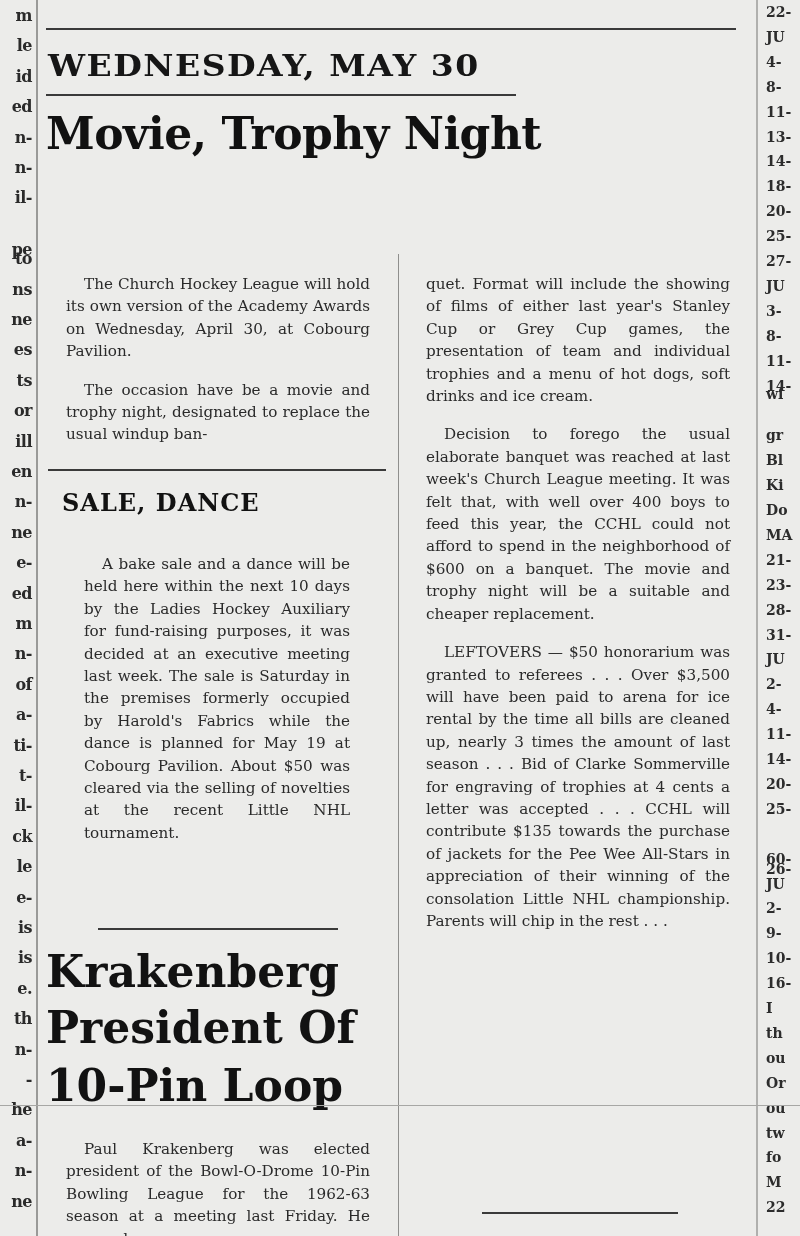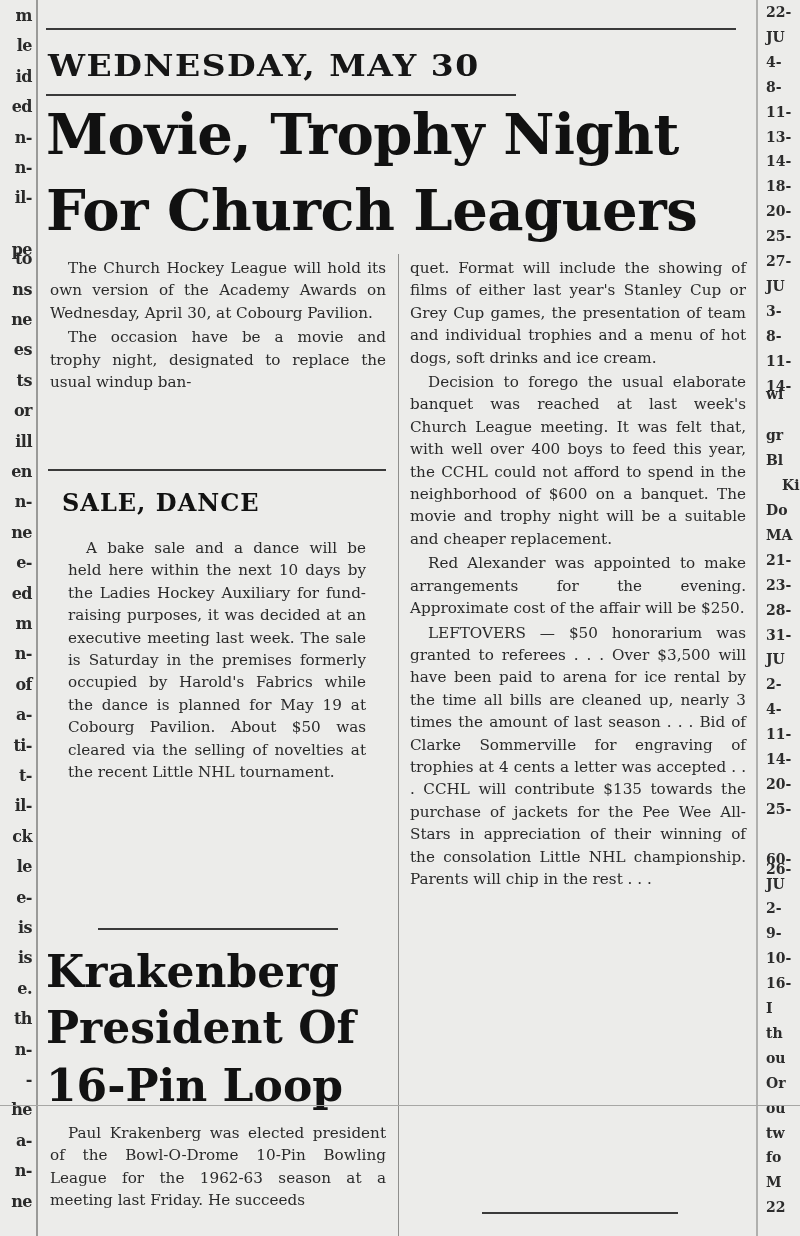--- a/index.html
+++ b/index.html
@@ -49,21 +49,21 @@
       font-family: "DejaVu Serif", serif; font-weight: bold;
       font-size: 54px; color: #111; letter-spacing: -0.5px; line-height: 1;
       white-space: nowrap;
     }
     .col {
       position: absolute;
       font-family: "DejaVu Serif", serif;
       font-size: 15.2px; line-height: 22.4px; color: #2a2a2a;
       text-align: justify;
     }
-    .col p { margin: 0; text-indent: 18px; }
+    .col p { margin: 16px; text-indent: 18px; }
     .col p + p { margin-top: 2px; }
     .subhead {
       position: absolute;
       font-family: "DejaVu Serif", serif; font-weight: bold;
       color: #121212; white-space: nowrap;
     }
   </style>
 </head>
 <body>
 
@@ -127,21 +127,21 @@
       <span class="frag" style="top: 228.1px;">25-</span>
       <span class="frag" style="top: 253px;">27-</span>
       <span class="frag" style="top: 277.9px;">JU</span>
       <span class="frag" style="top: 302.8px;">3-</span>
       <span class="frag" style="top: 327.7px;">8-</span>
       <span class="frag" style="top: 352.6px;">11-</span>
       <span class="frag" style="top: 377.5px;">14-</span>
       <span class="frag" style="top: 386px;">wi</span>
       <span class="frag" style="top: 427.3px;">gr</span>
       <span class="frag" style="top: 452.2px;">Bl</span>
-      <span class="frag" style="top: 477.1px; margin-left: 16px;">Ki</span>
+      <span class="frag" style="top: 477.1px;">Ki</span>
       <span class="frag" style="top: 502px;">Do</span>
       <span class="frag" style="top: 526.9px;">MA</span>
       <span class="frag" style="top: 551.8px;">21-</span>
       <span class="frag" style="top: 576.7px;">23-</span>
       <span class="frag" style="top: 601.6px;">28-</span>
       <span class="frag" style="top: 626.5px;">31-</span>
       <span class="frag" style="top: 651.4px;">JU</span>
       <span class="frag" style="top: 676.3px;">2-</span>
       <span class="frag" style="top: 701.2px;">4-</span>
       <span class="frag" style="top: 726.1px;">11-</span>
@@ -163,49 +163,47 @@
       <span class="frag" style="top: 1124.5px;">tw</span>
       <span class="frag" style="top: 1149.4px;">fo</span>
       <span class="frag" style="top: 1174.3px;">M</span>
       <span class="frag" style="top: 1199.2px;">22</span>
     </div>
 
   <div class="hr" style="left:46px; top:28px; width:690px;"></div>
   <div class="dateline">WEDNESDAY, MAY 30</div>
   <div class="hr" style="left:46px; top:94px; width:470px;"></div>
 
-  <div class="headline" style="top:106px; font-size:56px;">Movie, Trophy Night</div>
-  <div class="headline" style="top:182px; font-size:56px;">For Church Leaguers</div>
+  <div class="headline" style="top:112px; font-size:44px;">Movie, Trophy Night</div>
 
   <div style="position:absolute; left:398px; top:254px; width:1px; height:982px; background:#8f8f8d;"></div>
 
   <div class="col" style="left:50px; top:257px; width:336px;">
     <p>The Church Hockey League will hold its own version of the Academy Awards on Wednesday, April 30, at Cobourg Pavilion.</p>
     <p>The occasion have be a movie and trophy night, designated to replace the usual windup ban-</p>
   </div>
 
   <div class="hr" style="left:48px; top:469px; width:338px;"></div>
 
   <div class="subhead" style="left:62px; top:488px; font-size:24px; letter-spacing:1px;">SALE, DANCE</div>
   <div class="col" style="left:68px; top:537px; width:298px;">
     <p>A bake sale and a dance will be held here within the next 10 days by the Ladies Hockey Auxiliary for fund-raising purposes, it was decided at an executive meeting last week. The sale is Saturday in the premises formerly occupied by Harold's Fabrics while the dance is planned for May 19 at Cobourg Pavilion. About $50 was cleared via the selling of novelties at the recent Little NHL tournament.</p>
   </div>
 
   <div class="hr" style="left:98px; top:928px; width:240px;"></div>
 
   <div class="subhead" style="left:46px; top:1002px; font-size:44px;">President Of</div>
   <div class="subhead" style="left:46px; top:946px; font-size:44px;">Krakenberg</div>
-  <div class="subhead" style="left:46px; top:1060px; font-size:44px;">16-Pin Loop</div>
+  <div class="subhead" style="left:46px; top:1060px; font-size:44px;">10-Pin Loop</div>
   <div class="col" style="left:50px; top:1122px; width:336px; height:114px; overflow:hidden;">
     <p>Paul Krakenberg was elected president of the Bowl-O-Drome 10-Pin Bowling League for the 1962-63 season at a meeting last Friday. He succeeds</p>
   </div>
 
   <div style="position:absolute; left:0; top:1105px; width:800px; height:1px; background:#a7a7a5;"></div>
 
   <div class="col" style="left:410px; top:257px; width:336px;">
     <p style="text-indent:0;">quet. Format will include the showing of films of either last year's Stanley Cup or Grey Cup games, the presentation of team and individual trophies and a menu of hot dogs, soft drinks and ice cream.</p>
     <p>Decision to forego the usual elaborate banquet was reached at last week's Church League meeting. It was felt that, with well over 400 boys to feed this year, the CCHL could not afford to spend in the neighborhood of $600 on a banquet. The movie and trophy night will be a suitable and cheaper replacement.</p>
-    <p>Red Alexander was appointed to make arrangements for the evening. Approximate cost of the affair will be $250.</p>
     <p>LEFTOVERS — $50 honorarium was granted to referees . . . Over $3,500 will have been paid to arena for ice rental by the time all bills are cleaned up, nearly 3 times the amount of last season . . . Bid of Clarke Sommerville for engraving of trophies at 4 cents a letter was accepted . . . CCHL will contribute $135 towards the purchase of jackets for the Pee Wee All-Stars in appreciation of their winning of the consolation Little NHL championship. Parents will chip in the rest . . .</p>
   </div>
 
   <div class="hr" style="left:482px; top:1212px; width:196px;"></div>
 </div>
 
 </body></html>

